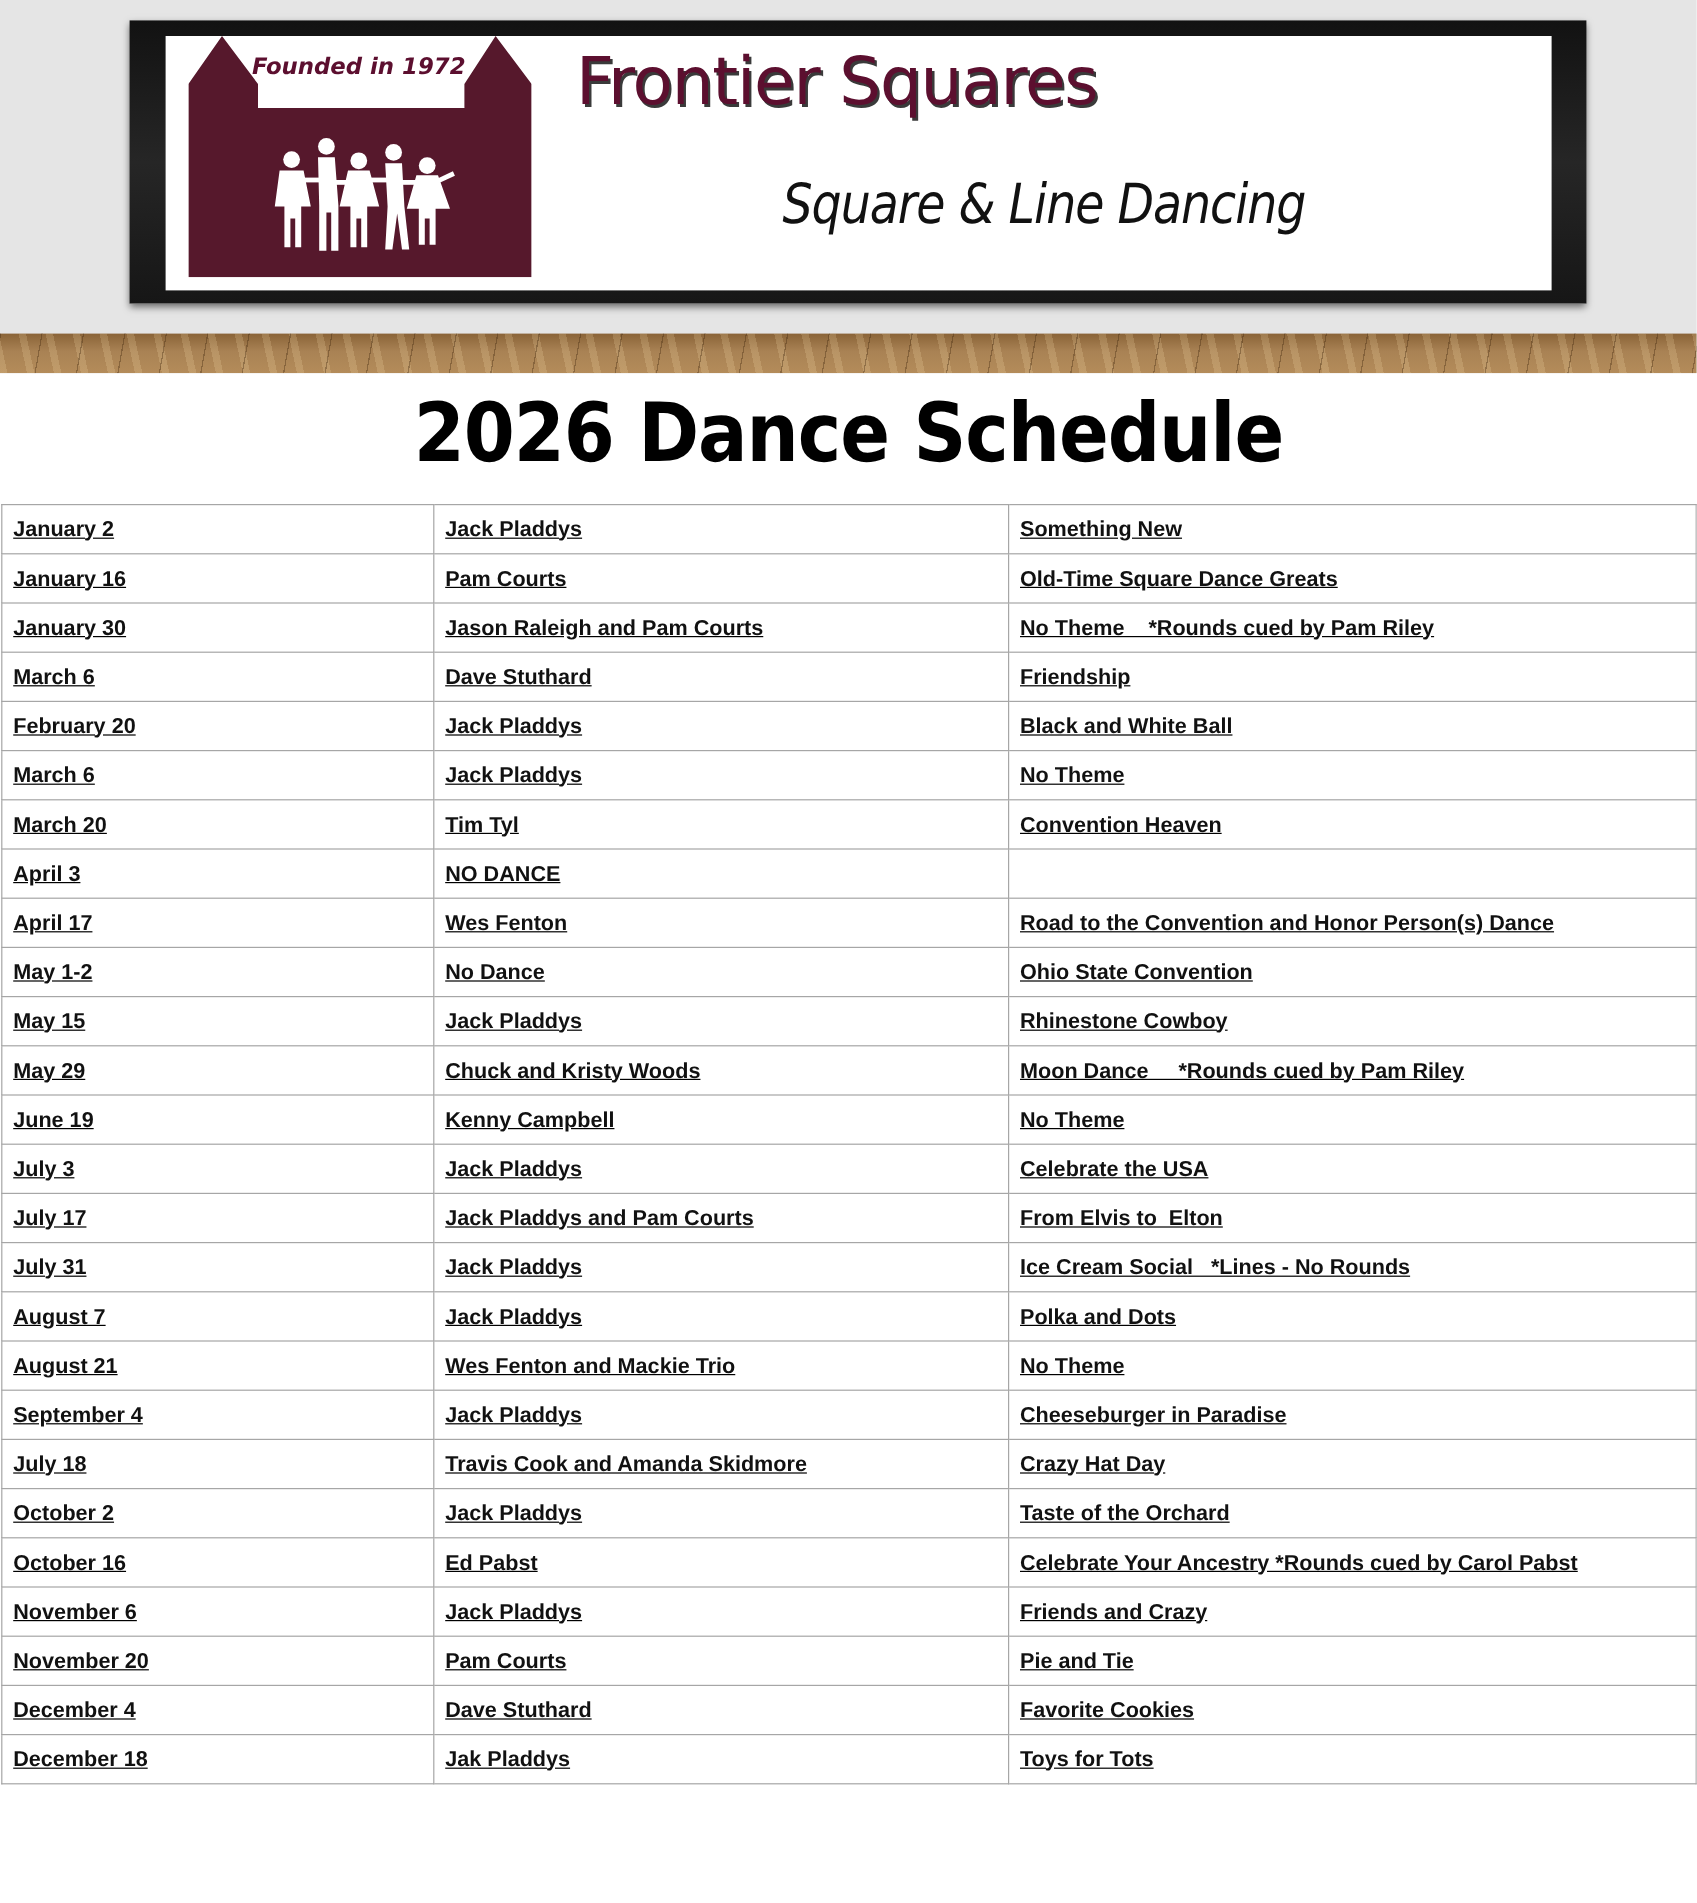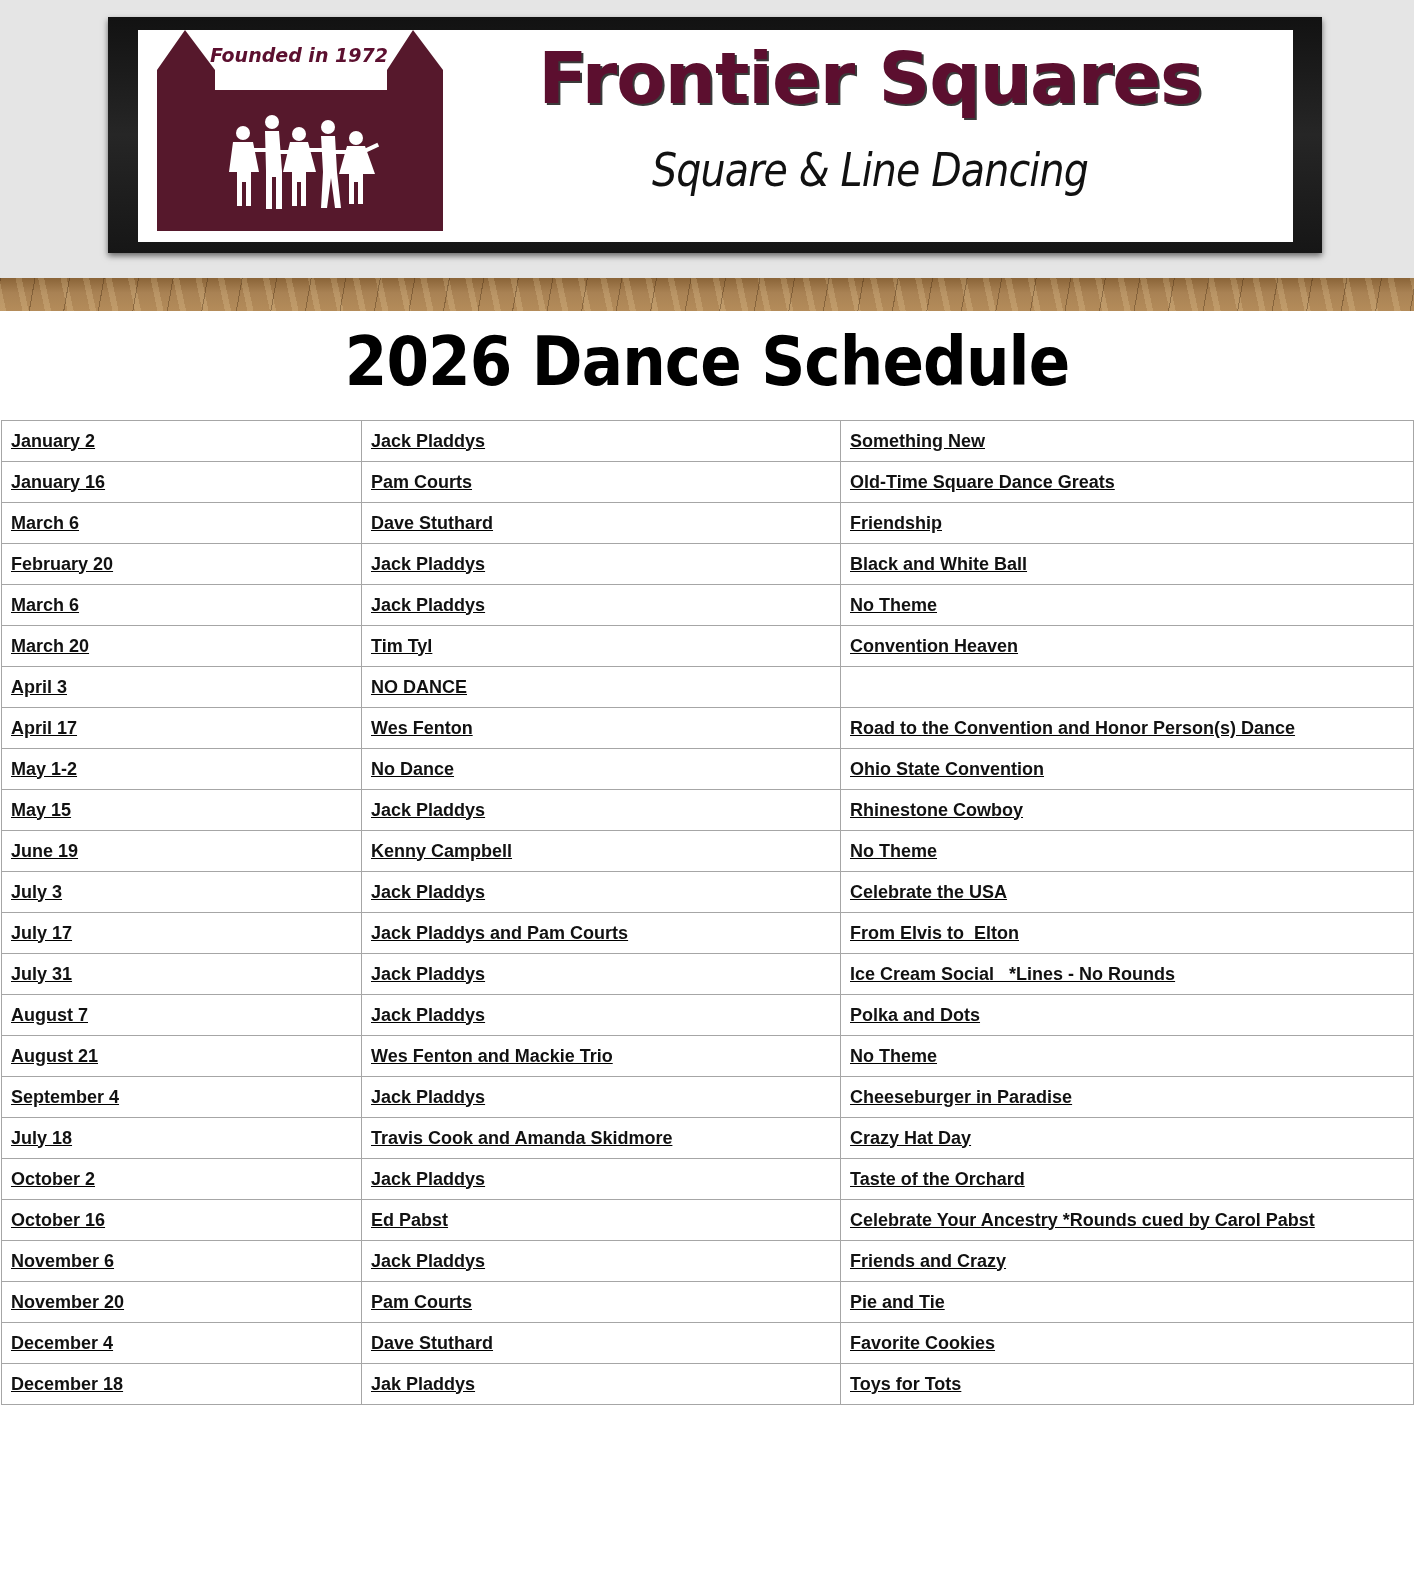--- a/index.html
+++ b/index.html
@@ -17,22 +17,22 @@
       position: absolute; left: 108px; top: 17px; width: 1214px; height: 236px;
       background: linear-gradient(180deg, #121212 0%, #262626 50%, #161616 100%);
       box-shadow: 0 3px 6px rgba(0,0,0,0.55);
     }
     .sign-board {
       position: absolute; left: 138px; top: 30px; width: 1155px; height: 212px;
       background: #ffffff;
     }
     .logo { position: absolute; left: 157px; top: 30px; width: 286px; height: 201px; }
     .brand-title {
-      position: absolute; left: 480px; top: 36px; width: 780px; text-align: center;
-      font-family: "DejaVu Sans", sans-serif; font-weight: bold; font-size: 72px; letter-spacing: -1px;
+      position: absolute; left: 480px; top: 36px; width: 780px; text-align: left;
+      font-family: "DejaVu Sans", sans-serif; font-weight: normal; font-size: 55px; letter-spacing: -1px;
       color: #5c0f2f; text-shadow: 2px 2px 0 #3a3a3a;
     }
     .brand-sub {
       position: absolute; left: 480px; top: 143px; width: 780px; text-align: center;
       font-family: "DejaVu Sans", sans-serif; font-style: italic; font-size: 46px; letter-spacing: -1px;
       color: #111111; transform: scaleX(0.86); transform-origin: center;
     }
 
     .page-title {
       position: absolute; left: 0; top: 322px; width: 1414px; text-align: center;
@@ -91,20 +91,25 @@
         <td class="c-date">January 2</td>
         <td class="c-caller">Jack Pladdys</td>
         <td class="c-theme">Something New</td>
       </tr>
       <tr>
         <td class="c-date">January 16</td>
         <td class="c-caller">Pam Courts</td>
         <td class="c-theme">Old-Time Square Dance Greats</td>
       </tr>
       <tr>
+        <td class="c-date">January 30</td>
+        <td class="c-caller">Jason Raleigh and Pam Courts</td>
+        <td class="c-theme">No Theme    *Rounds cued by Pam Riley</td>
+      </tr>
+      <tr>
         <td class="c-date">March 6</td>
         <td class="c-caller">Dave Stuthard</td>
         <td class="c-theme">Friendship</td>
       </tr>
       <tr>
         <td class="c-date">February 20</td>
         <td class="c-caller">Jack Pladdys</td>
         <td class="c-theme">Black and White Ball</td>
       </tr>
       <tr>
@@ -131,20 +136,25 @@
         <td class="c-date">May 1-2</td>
         <td class="c-caller">No Dance</td>
         <td class="c-theme">Ohio State Convention</td>
       </tr>
       <tr>
         <td class="c-date">May 15</td>
         <td class="c-caller">Jack Pladdys</td>
         <td class="c-theme">Rhinestone Cowboy</td>
       </tr>
       <tr>
+        <td class="c-date">May 29</td>
+        <td class="c-caller">Chuck and Kristy Woods</td>
+        <td class="c-theme">Moon Dance     *Rounds cued by Pam Riley</td>
+      </tr>
+      <tr>
         <td class="c-date">June 19</td>
         <td class="c-caller">Kenny Campbell</td>
         <td class="c-theme">No Theme</td>
       </tr>
       <tr>
         <td class="c-date">July 3</td>
         <td class="c-caller">Jack Pladdys</td>
         <td class="c-theme">Celebrate the USA</td>
       </tr>
       <tr>

